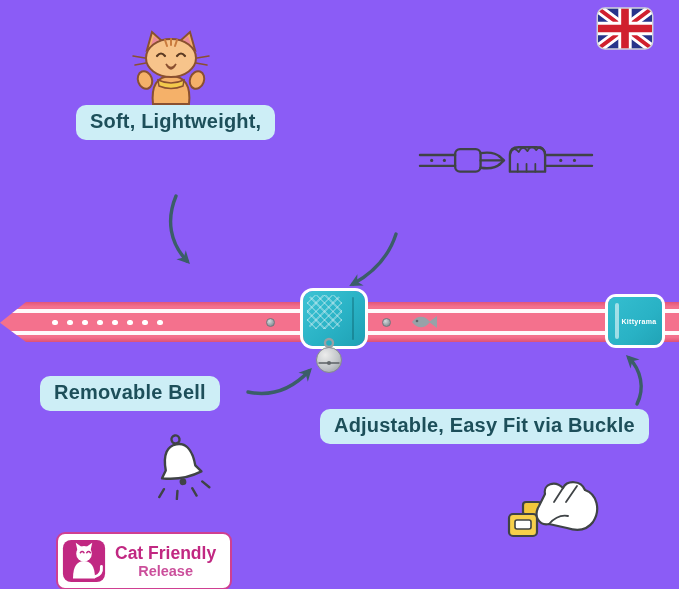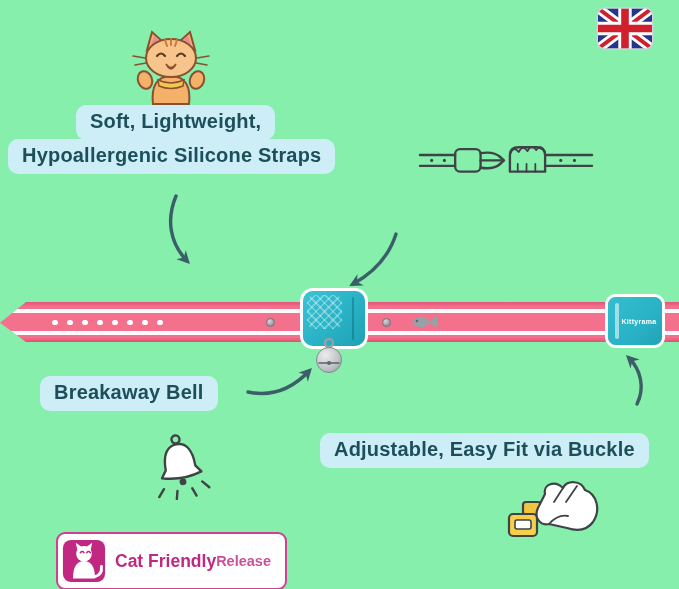--- a/index.html
+++ b/index.html
@@ -1,30 +1,30 @@
 <!DOCTYPE html>
 <html><head>
 <meta charset="utf-8">
 <style>
   html,body{margin:0;padding:0;background:#fff;}
   .stage{
-    position:relative;width:679px;height:589px;background:#86efac;
+    position:relative;width:679px;height:589px;background:#8b5cf6;
     overflow:hidden;font-family:"Liberation Sans",sans-serif;margin:0 auto;
   }
   
   .pill{
     position:absolute;background:#cdeef6;color:#1d4f5a;
     font-size:20px;font-weight:700;letter-spacing:.2px;
     padding:5px 14px 7px;border-radius:10px;white-space:nowrap;z-index:6;
   }
   #lbl-straps-1{left:76px;top:105px;}
   #lbl-straps-2{left:8px;top:139px;}
   #lbl-clasp{left:290px;top:195px;}
   #lbl-bell{left:40px;top:376px;}
-  #lbl-buckle{left:320px;top:433px;}
+  #lbl-buckle{left:320px;top:409px;}
   
   .illus{position:absolute;z-index:4;}
   #cat-illus{left:124px;top:28px;width:94px;height:80px;}
   #uk-flag{left:596px;top:7px;width:58px;height:43px;}
   #clasp-illus{left:418px;top:124px;width:176px;height:66px;}
   #bell-illus{left:146px;top:430px;width:68px;height:70px;}
   #hand-illus{left:501px;top:474px;width:100px;height:78px;}
   
   .arrows{position:absolute;left:0;top:0;z-index:5;pointer-events:none;}
   
@@ -68,21 +68,21 @@
     content:"";position:absolute;left:7px;top:6px;bottom:6px;width:4px;
     background:rgba(255,255,255,.55);border-radius:2px;
   }
   .buckle-brand{color:#ffffff;font-size:7px;font-weight:700;letter-spacing:.3px;padding-left:8px;}
   
   .cf-badge{
     position:absolute;left:56px;top:532px;z-index:6;display:flex;align-items:center;gap:9px;
     border:2px solid #cf3f92;border-radius:9px;background:#fff;padding:3px 14px 3px 4px;height:48px;
     box-sizing:content-box;
   }
-  .cf-text{display:flex;flex-direction:row;align-items:center;line-height:1.15;}
+  .cf-text{display:flex;flex-direction:column;align-items:center;line-height:1.15;}
   .cf-title{color:#c12882;font-weight:700;font-size:17.5px;}
   .cf-sub{color:#cb4f9b;font-weight:700;font-size:14.5px;}
 </style>
 </head>
 <body>
 
 <div class="stage">
 
   <svg id="cat-illus" class="illus" viewBox="0 0 92 80">
     <path d="M28,76 C26,58 32,48 46,48 C60,48 66,58 64,76 Z" fill="#f5b169" stroke="#8a5030" stroke-width="2"></path>
@@ -110,22 +110,21 @@
       <rect width="60" height="45" fill="#27348b"></rect>
       <path d="M0,0 L60,45 M60,0 L0,45" stroke="#ffffff" stroke-width="10"></path>
       <path d="M0,0 L60,45 M60,0 L0,45" stroke="#d0202e" stroke-width="4"></path>
       <path d="M30,0 V45 M0,22.5 H60" stroke="#ffffff" stroke-width="14"></path>
       <path d="M30,0 V45 M0,22.5 H60" stroke="#d0202e" stroke-width="8"></path>
     </g>
     <rect x="1" y="1" width="58" height="43" rx="8" fill="none" stroke="#cfd4da" stroke-width="1.5"></rect>
   </svg>
 
   <div class="pill" id="lbl-straps-1">Soft, Lightweight,</div>
-  <div class="pill" id="lbl-straps-2">Hypoallergenic Silicone Straps</div>
-  <div class="pill" id="lbl-bell">Breakaway Bell</div>
+  <div class="pill" id="lbl-bell">Removable Bell</div>
   <div class="pill" id="lbl-buckle">Adjustable, Easy Fit via Buckle</div>
 
   <svg id="clasp-illus" class="illus" viewBox="0 0 180 66">
     <g fill="none" stroke="#3f4346" stroke-width="2.4" stroke-linecap="round" stroke-linejoin="round">
       <path d="M2,31 L38,31 M2,42 L38,42"></path>
       <circle cx="14" cy="36.5" r="1.6" fill="#3f4346" stroke="none"></circle>
       <circle cx="27" cy="36.5" r="1.6" fill="#3f4346" stroke="none"></circle>
       <rect x="38" y="25" width="26" height="23" rx="5"></rect>
       <path d="M64,36.5 H86 M83,32 L88,36.5 L83,41"></path>
       <path d="M64,29 q14,-2 20,4 M64,44 q14,2 20,-4"></path>

